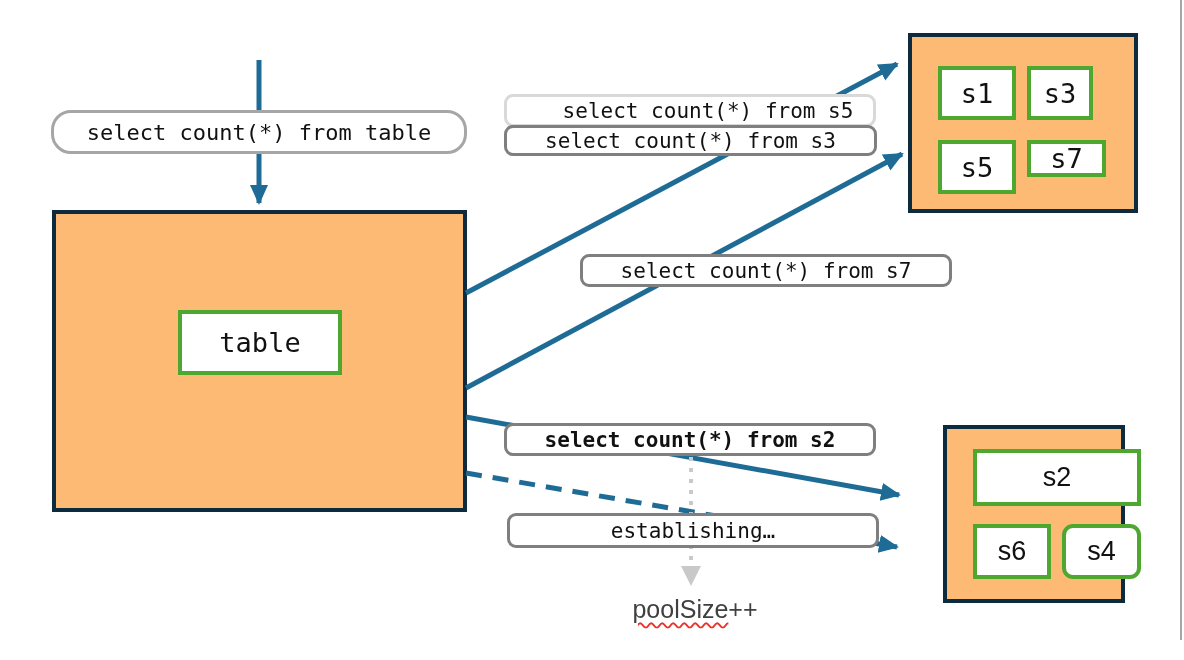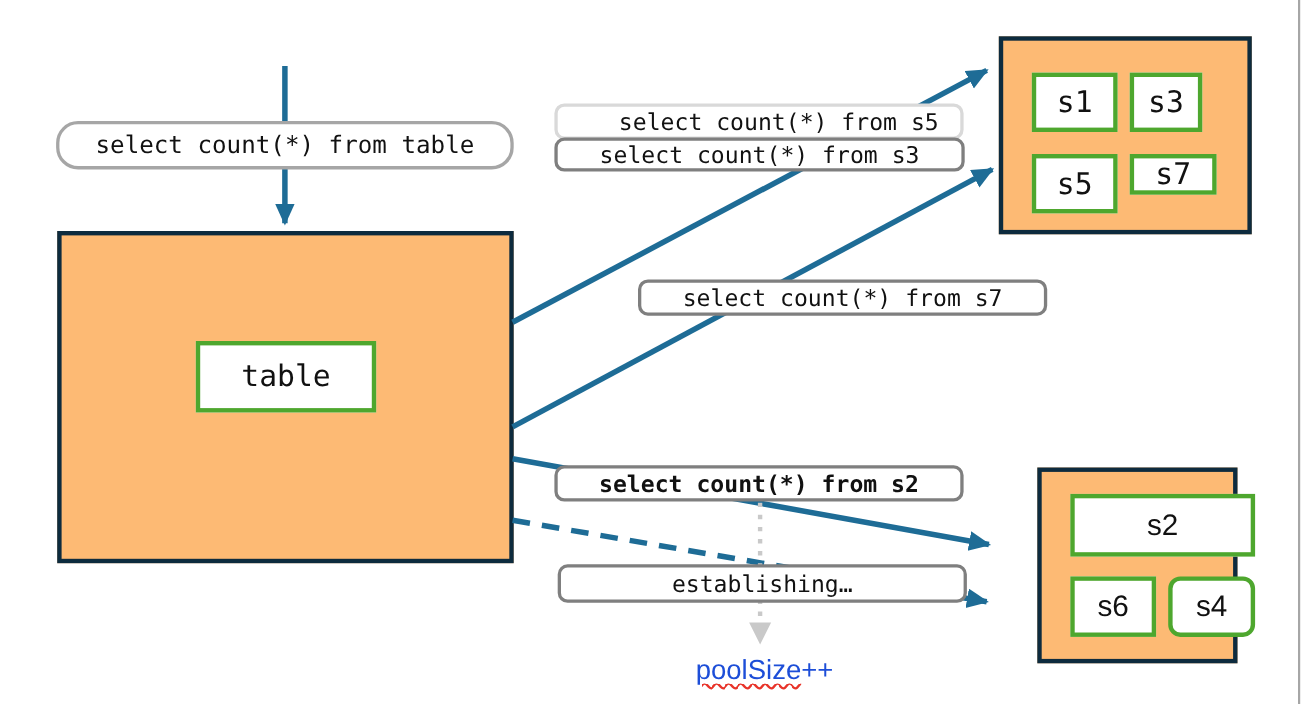--- a/index.html
+++ b/index.html
@@ -28,21 +28,21 @@
     display:flex;align-items:center;justify-content:center;z-index:2;
     font-family:"DejaVu Sans Mono","Liberation Mono",monospace;
     font-size:21px;color:#111;white-space:nowrap;
   }
   .pill-lg{border-radius:20px;border-color:#A6A6A6;font-size:22px;}
   .pill-light{border-color:#D9D9D9;padding-left:36px;}
 
   .pool-label{
     position:absolute;left:600px;top:592px;width:190px;height:34px;z-index:2;
     display:flex;align-items:center;justify-content:center;
-    color:#1d4ed8;font-size:25px;font-family:"Liberation Sans",sans-serif;
+    color:#404040;font-size:25px;font-family:"Liberation Sans",sans-serif;
   }
   .squiggle{
     text-decoration-line:underline;
     text-decoration-style:wavy;
     text-decoration-color:#E8342A;
     text-decoration-thickness:2px;
     text-underline-offset:4px;
   }
 </style>
 </head>

